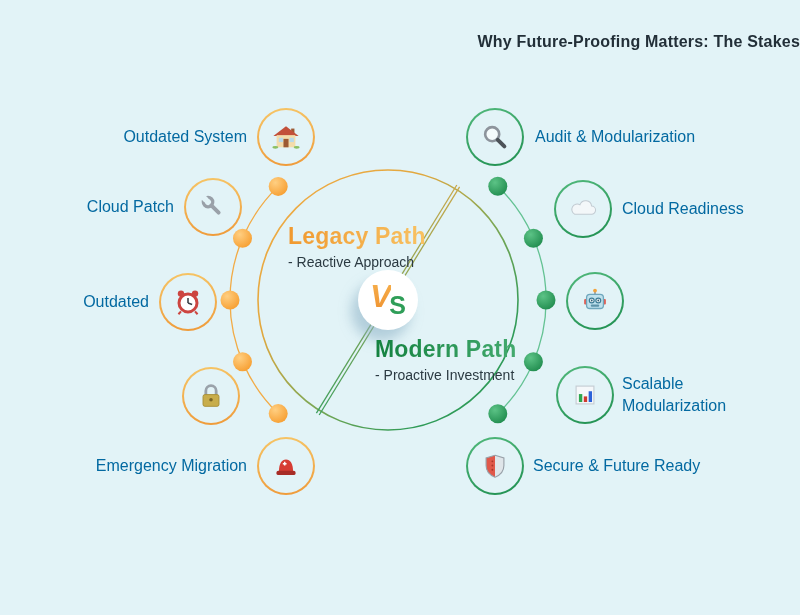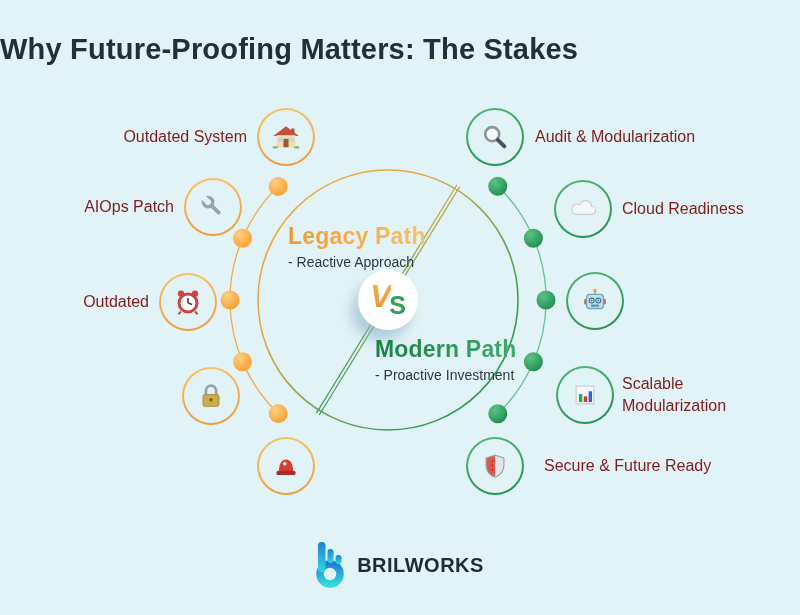--- a/index.html
+++ b/index.html
@@ -5,21 +5,21 @@
   html,body{margin:0;padding:0;}
   .canvas{
     position:relative; width:800px; height:615px; overflow:hidden;
     background:#e2f3f7;
     font-family:"Liberation Sans", sans-serif;
     color:#273640;
   }
   
   .page-title{
     position:absolute; left:0; right:0; top:33px;
-    text-align:left; font-size:29px; font-weight:600;
+    text-align:right; font-size:16px; font-weight:600;
     color:#222f38; letter-spacing:.2px;
   }
   
   .diagram{ position:absolute; left:200px; top:110px; }
   
   .vs-badge{
     position:absolute; left:358px; top:270px; width:60px; height:60px;
     border-radius:50%; background:#ffffff;
     box-shadow:-7px 11px 12px rgba(141,177,196,.55);
     display:flex; align-items:center; justify-content:center;
@@ -60,31 +60,31 @@
   .ring-orange{ background:linear-gradient(175deg,#f6c566,#ef9a39); }
   .ring-green{ background:linear-gradient(160deg,#52b97c,#1f8f50); }
   .c-house{left:257px;top:108px}.c-wrench{left:184px;top:178px}
   .c-alarm{left:159px;top:273px}.c-lock{left:182px;top:367px}
   .c-siren{left:257px;top:437px}.c-magnifier{left:466px;top:108px}
   .c-cloud{left:554px;top:180px}.c-robot{left:566px;top:272px}
   .c-chart{left:556px;top:366px}.c-shield{left:466px;top:437px}
   
   .ilabel{
     position:absolute; transform:translateY(-50%);
-    font-size:16px; font-weight:500; color:#7f1d1d; line-height:1.35;
+    font-size:16px; font-weight:500; color:#0369a1; line-height:1.35;
     white-space:nowrap;
   }
   .ilabel.left{ text-align:right; }
   .l-outdated{right:553px;top:137px}.l-quick{right:626px;top:207px}
   .l-downtime{right:651px;top:302px}.l-security{right:628px;top:396px}
   .l-emergency{right:553px;top:466px}
   .l-audit{left:535px;top:137px}.l-cloud{left:622px;top:209px}
   .l-aiops{left:634px;top:301px;width:105px;white-space:normal}
   .l-scalable{left:622px;top:395px;width:130px;white-space:normal}
-  .l-secure{left:544px;top:466px}
+  .l-secure{left:533px;top:466px}
   
   .footer{
     position:absolute; left:0; right:0; top:540px; height:50px;
     display:flex; align-items:center; justify-content:center; gap:11px;
   }
   .brand-text{
     font-size:20px; font-weight:700; color:#222b33; letter-spacing:.5px;
   }
 </style>
 </head>
@@ -166,21 +166,21 @@
         <rect x="6" y="14" width="20" height="13" fill="#f3dcab"></rect>
         <rect x="13.3" y="18" width="5.4" height="9" fill="#9c5a33"></rect>
         <rect x="8.3" y="16.8" width="4.6" height="4.6" fill="#b7d9ea"></rect>
         <rect x="19.8" y="16.8" width="4.6" height="4.6" fill="#b7d9ea"></rect>
         <ellipse cx="4.6" cy="27" rx="3.2" ry="1.5" fill="#8cc063"></ellipse>
         <ellipse cx="27.4" cy="27" rx="3.2" ry="1.5" fill="#8cc063"></ellipse>
       </svg>
     </div>
   </div>
 
-  <div class="ilabel left l-quick">AIOps Patch</div>
+  <div class="ilabel left l-quick">Cloud Patch</div>
   <div class="icircle ring-orange c-wrench">
     <div class="ring-inner">
       <svg width="30" height="30" viewBox="0 0 32 32">
         <g transform="rotate(-45 16 16)">
           <circle cx="16" cy="8.5" r="5" fill="none" stroke="#99a0a8" stroke-width="3.6"></circle>
           <rect x="13" y="1" width="6" height="5.2" fill="#e2f3f7"></rect>
           <rect x="13.9" y="11.5" width="4.2" height="15" rx="2" fill="#9aa1a9"></rect>
         </g>
       </svg>
     </div>
@@ -204,20 +204,21 @@
   <div class="icircle ring-orange c-lock">
     <div class="ring-inner">
       <svg width="30" height="30" viewBox="0 0 32 32">
         <path d="M10.5 16 V10.5 A5.5 5.5 0 0 1 21.5 10.5 V16" fill="none" stroke="#9aa2aa" stroke-width="3"></path>
         <rect x="7.5" y="14.5" width="17" height="12.5" rx="2" fill="#c8ad4b" stroke="#a88f36" stroke-width="1"></rect>
         <circle cx="16" cy="20" r="1.9" fill="#7a6526"></circle>
       </svg>
     </div>
   </div>
 
+  <div class="ilabel left l-emergency">Emergency Migration</div>
   <div class="icircle ring-orange c-siren">
     <div class="ring-inner">
       <svg width="30" height="30" viewBox="0 0 32 32">
         <path d="M8.5 21.5 C8.5 13.5 11.4 9 16 9 C20.6 9 23.5 13.5 23.5 21.5 Z" fill="#d63c33"></path>
         <path d="M12.6 13.5 h4 M14.6 11.5 v4" stroke="#ffffff" stroke-width="1.6"></path>
         <rect x="5.8" y="21" width="20.4" height="4.6" rx="2" fill="#a72c26"></rect>
       </svg>
     </div>
   </div>
 
@@ -280,29 +281,14 @@
         </defs>
         <path d="M16 4.5 L25.5 7.5 V15.5 C25.5 21.5 21.5 25.8 16 28 C10.5 25.8 6.5 21.5 6.5 15.5 V7.5 Z" fill="url(#shieldSplit)" stroke="#98a0a8" stroke-width="1.2"></path>
         <circle cx="13.2" cy="11" r="1" fill="#a93527"></circle>
         <circle cx="13.2" cy="15.5" r="1" fill="#a93527"></circle>
         <circle cx="13.2" cy="20" r="1" fill="#a93527"></circle>
       </svg>
     </div>
   </div>
   <div class="ilabel l-secure">Secure &amp; Future Ready</div>
 
-  <div class="footer">
-    <svg width="30" height="46" viewBox="0 0 30 46">
-      <defs>
-        <linearGradient id="logoGrad" x1="0" y1="0" x2="0" y2="1">
-          <stop offset="0" stop-color="#1d7fd6"></stop>
-          <stop offset="1" stop-color="#32d8de"></stop>
-        </linearGradient>
-      </defs>
-      <circle cx="14" cy="32" r="10" fill="none" stroke="url(#logoGrad)" stroke-width="7.5"></circle>
-      <rect x="2" y="0" width="7.5" height="30" rx="3.5" fill="url(#logoGrad)"></rect>
-      <rect x="11.5" y="7" width="6" height="14" rx="3" fill="url(#logoGrad)"></rect>
-      <rect x="19.5" y="13" width="6" height="9" rx="3" fill="url(#logoGrad)"></rect>
-    </svg>
-    <span class="brand-text">BRILWORKS</span>
-  </div>
 
 </div>
 
 </body></html>

